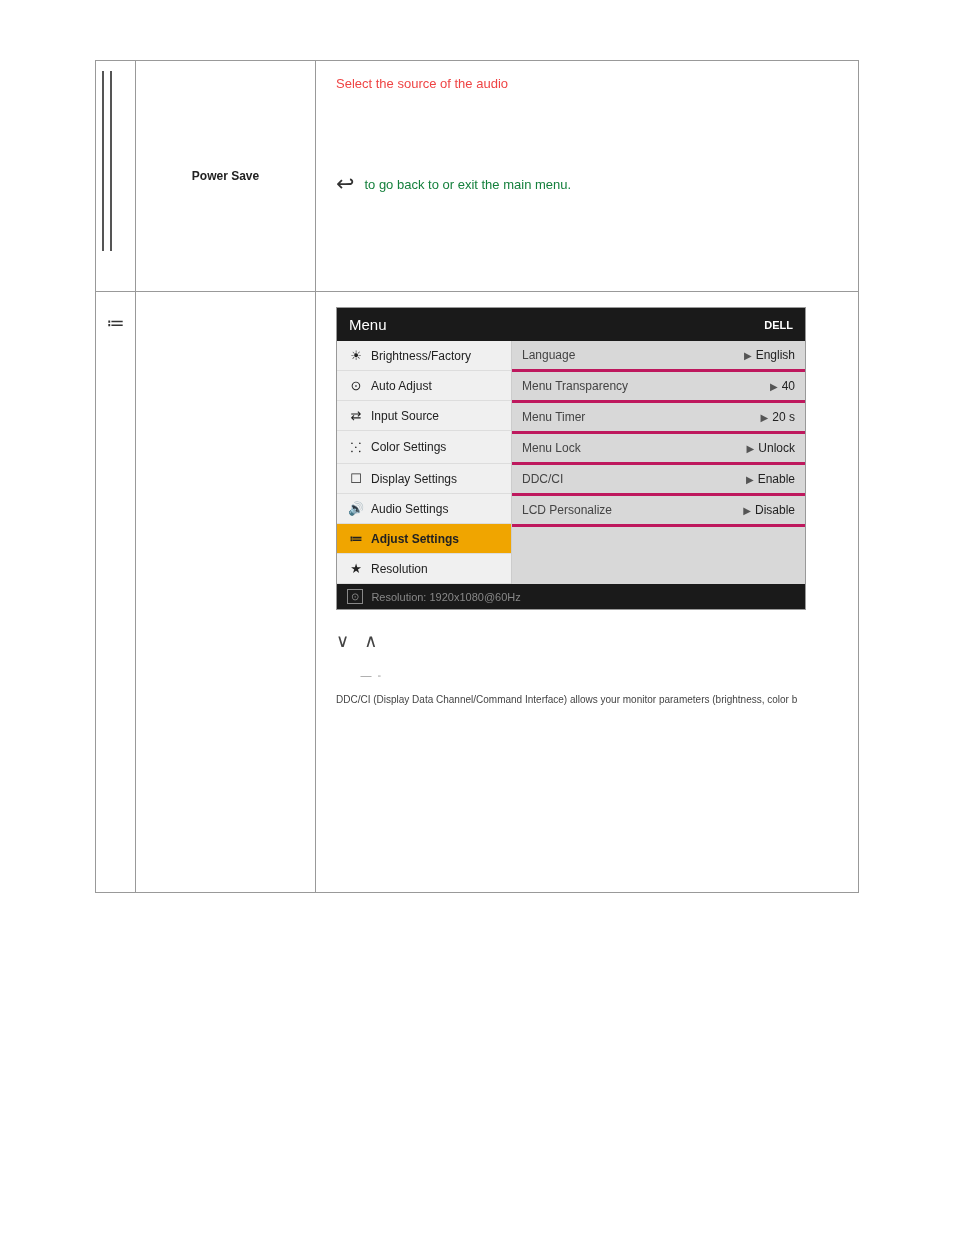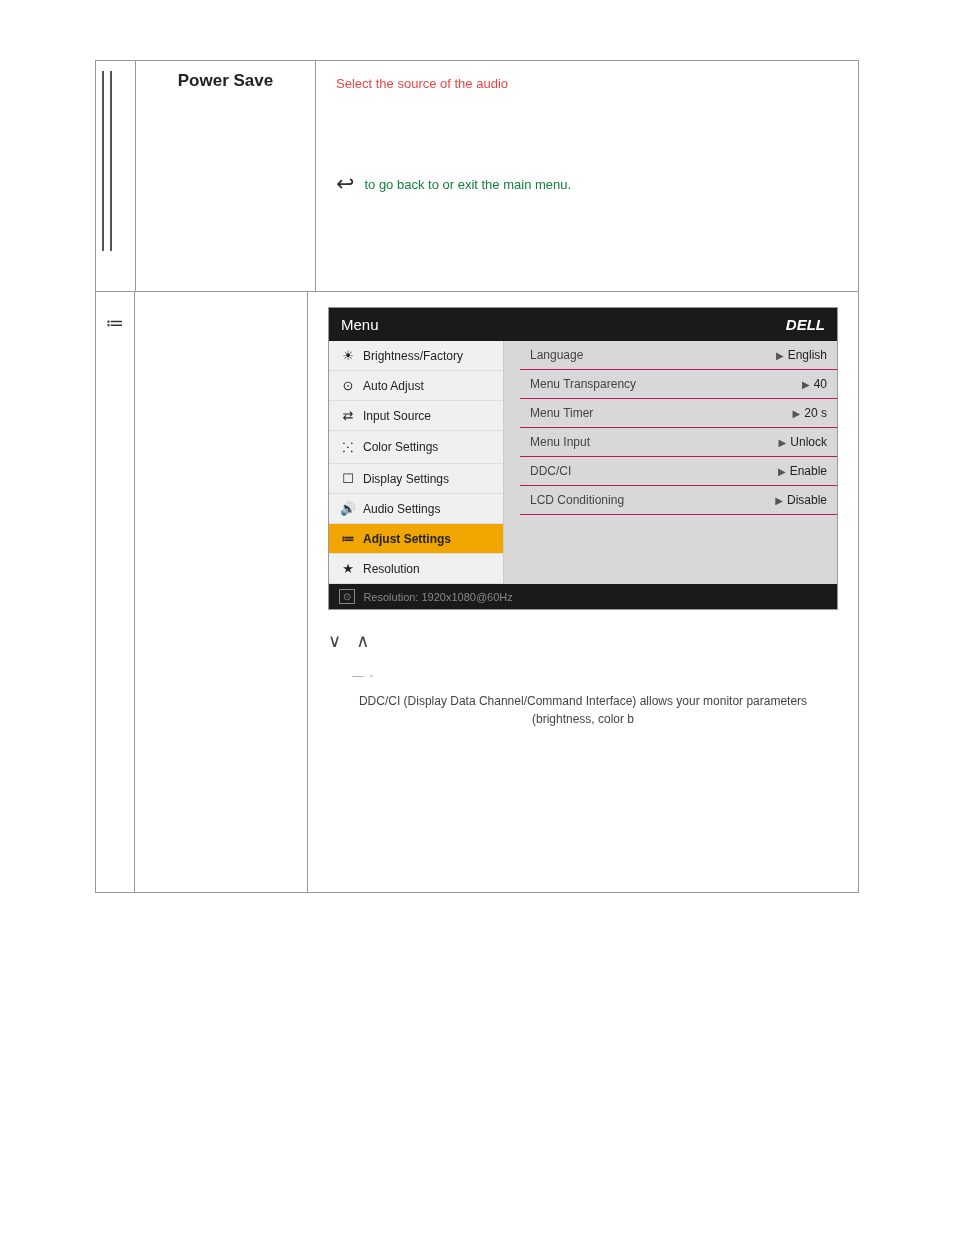--- a/index.html
+++ b/index.html
@@ -29,24 +29,24 @@
     .col-icon-left {
       width: 40px;
       border-right: 1px solid #999;
       min-height: 230px;
     }
 
     .col-label {
       width: 180px;
       border-right: 1px solid #999;
       display: flex;
-      align-items: flex-start;
+      align-items: center;
       justify-content: center;
       font-weight: bold;
-      font-size: 17px;
+      font-size: 12px;
       padding: 10px;
     }
 
     .col-content-top {
       flex: 1;
       padding: 15px 20px;
       position: relative;
     }
 
     .select-source-text {
@@ -101,41 +101,40 @@
 
     .col-content-bottom {
       flex: 1;
       padding: 15px 20px;
     }
 
     
     .dell-menu {
       border: 1px solid #999;
       background: #fff;
-      width: 510px;
+      width: 470px;
       margin-bottom: 20px;
     }
 
     .menu-header {
       display: flex;
       justify-content: space-between;
       align-items: center;
       background: #1a1a1a;
       color: #fff;
       padding: 8px 12px;
     }
 
     .menu-title {
       font-size: 15px;
       font-weight: normal;
     }
 
     .menu-brand {
-      font-size: 15px;
-      font-style: italic;
+      font-size: 11px;
       font-weight: bold;
     }
 
     .menu-body {
       display: flex;
       background: #f0f0f0;
     }
 
     .menu-left {
       width: 175px;
@@ -170,23 +169,22 @@
       text-align: center;
     }
 
     .menu-right-item {
       display: flex;
       align-items: center;
       justify-content: space-between;
       padding: 7px 10px;
       font-size: 12px;
       color: #222;
-      border-bottom: 1px solid #be185d;
+      border-bottom: 3px solid #be185d;
       background: #d8d8d8;
-      margin-left: 16px;
     }
 
     .menu-right-item.factory-reset {
       background: #c8c8c8;
     }
 
     .right-item-label {
       color: #444;
     }
 
@@ -222,25 +220,24 @@
     
     .nav-arrows {
       display: flex;
       gap: 15px;
       margin: 15px 0;
       font-size: 18px;
       color: #444;
     }
 
     .description-text {
-      font-size: 12px;
+      font-size: 10px;
       color: #444;
       margin-top: 10px;
       line-height: 1.5;
-      text-align: center;
     }
 
     .small-lines {
       margin: 10px 0;
       color: #999;
       font-size: 11px;
     }
 
     
     .vert-lines {
@@ -344,35 +341,35 @@
                 </div>
               </div>
               <div class="menu-right-item">
                 <span class="right-item-label">Menu Timer</span>
                 <div class="right-item-value">
                   <span class="arrow-right">▶</span>
                   <span>20 s</span>
                 </div>
               </div>
               <div class="menu-right-item">
-                <span class="right-item-label">Menu Input</span>
+                <span class="right-item-label">Menu Lock</span>
                 <div class="right-item-value">
                   <span class="arrow-right">▶</span>
                   <span>Unlock</span>
                 </div>
               </div>
               <div class="menu-right-item">
                 <span class="right-item-label">DDC/CI</span>
                 <div class="right-item-value">
                   <span class="arrow-right">▶</span>
                   <span>Enable</span>
                 </div>
               </div>
               <div class="menu-right-item">
-                <span class="right-item-label">LCD Conditioning</span>
+                <span class="right-item-label">LCD Personalize</span>
                 <div class="right-item-value">
                   <span class="arrow-right">▶</span>
                   <span>Disable</span>
                 </div>
               </div>
             </div>
         </div>
         <div class="menu-footer">
           <span class="footer-logo">⊙</span>
           <span>Resolution:  1920x1080@60Hz</span>

